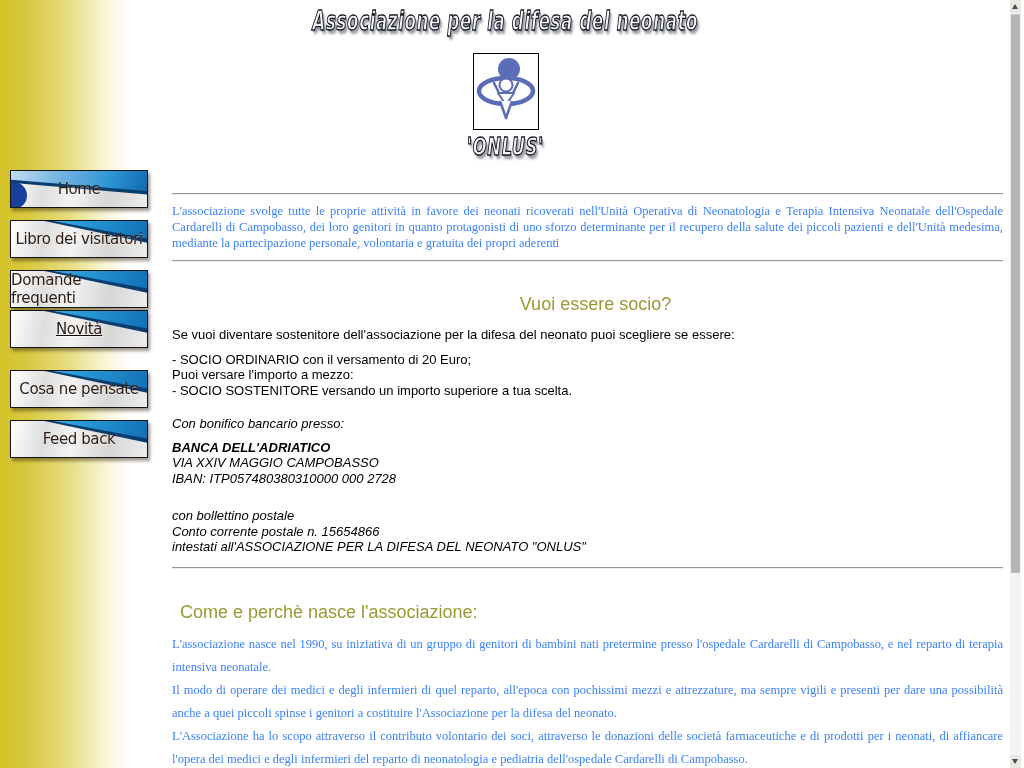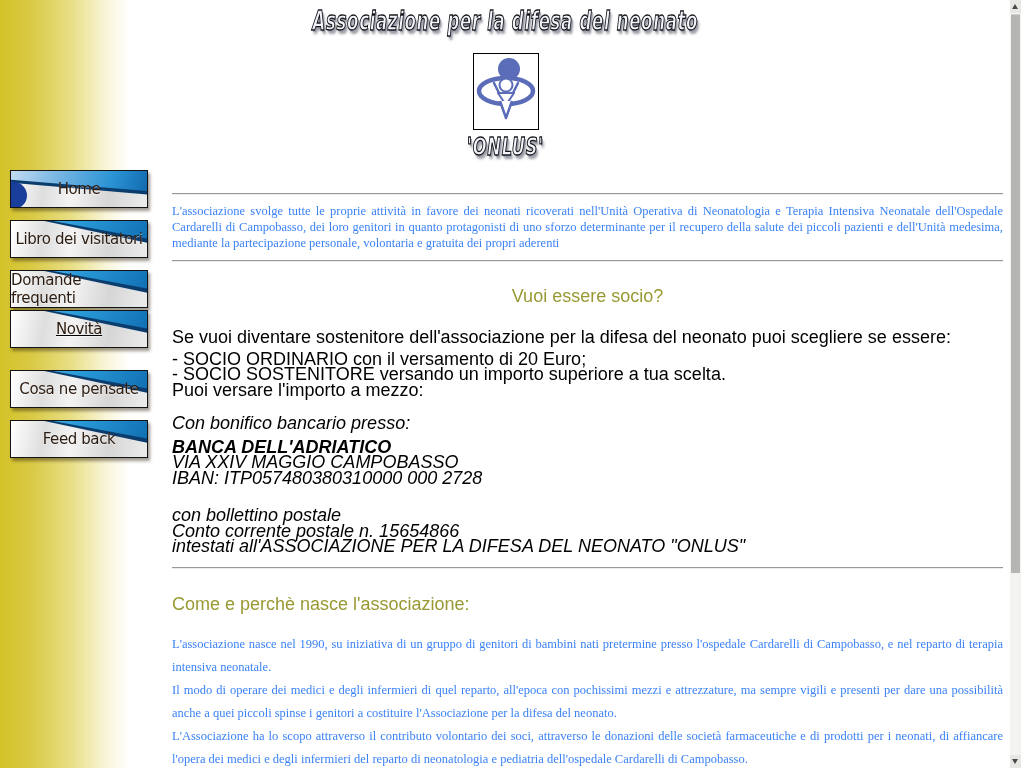--- a/index.html
+++ b/index.html
@@ -57,24 +57,24 @@
   }
 
   
   .content { position:absolute; left:172px; top:0; width:831px; height:768px; }
   .rule { position:absolute; left:0; width:100%; height:2px; box-sizing:border-box;
     border:0; border-top:1px solid #989898; border-bottom:1px solid #ececec; margin:0; }
   .r1 { top:193px; } .r2 { top:260px; } .r3 { top:567px; }
 
   .serif { font-family:"Liberation Serif", serif; font-size:12.5px; color:#3b82f6; }
   .just  { text-align:justify; }
-  .sans  { font-family:"Liberation Sans", sans-serif; font-size:18px; color:#000; }
+  .sans  { font-family:"Liberation Sans", sans-serif; font-size:13px; color:#000; }
 
   .intro   { position:absolute; top:203px; left:0; width:100%; line-height:16px; margin:0; }
-  .heading { position:absolute; left:0; margin:0; font-family:"Liberation Sans", sans-serif;
+  .heading { position:absolute; left:0; margin:8px; font-family:"Liberation Sans", sans-serif;
              font-size:18px; font-weight:normal; color:#999933; }
   .h-socio   { top:286px; width:100%; text-align:center; }
   .h-history { top:594px; text-align:left; }
   .lead    { position:absolute; top:327px; left:0; width:100%; margin:0; }
   .options { position:absolute; top:352px; left:0; width:100%; line-height:15.4px; }
   .bank    { position:absolute; top:416px; left:0; width:100%; line-height:15.5px; font-style:italic; }
   .bank .bold { font-weight:bold;margin-top:8px; }
   .postal  { position:absolute; top:508px; left:0; width:100%; line-height:15.5px; font-style:italic; }
   .history { position:absolute; top:633px; left:0; width:100%; line-height:23px; }
 
@@ -152,22 +152,22 @@
   <main class="content">
     <hr class="rule r1">
     <p class="intro serif just">L'associazione svolge tutte le proprie attività in favore dei neonati ricoverati nell'Unità Operativa di Neonatologia e Terapia Intensiva Neonatale dell'Ospedale Cardarelli di Campobasso, dei loro genitori in quanto protagonisti di uno sforzo determinante per il recupero della salute dei piccoli pazienti e dell'Unità medesima, mediante la partecipazione personale, volontaria e gratuita dei propri aderenti</p>
     <hr class="rule r2">
 
     <h2 class="heading h-socio">Vuoi essere socio?</h2>
     <p class="lead sans">Se vuoi diventare sostenitore dell'associazione per la difesa del neonato puoi scegliere se essere:</p>
 
     <div class="options sans">
       <div>- SOCIO ORDINARIO con il versamento di 20 Euro;</div>
+      <div>Puoi versare l'importo a mezzo:</div>
       <div>- SOCIO SOSTENITORE versando un importo superiore a tua scelta.</div>
-      <div>Puoi versare l'importo a mezzo:</div>
     </div>
 
     <div class="bank sans">
       <div>Con bonifico bancario presso:</div>
       <div class="bold">BANCA DELL'ADRIATICO</div>
       <div>VIA XXIV MAGGIO CAMPOBASSO</div>
       <div>IBAN: ITP057480380310000 000 2728</div>
     </div>
 
     <div class="postal sans">

